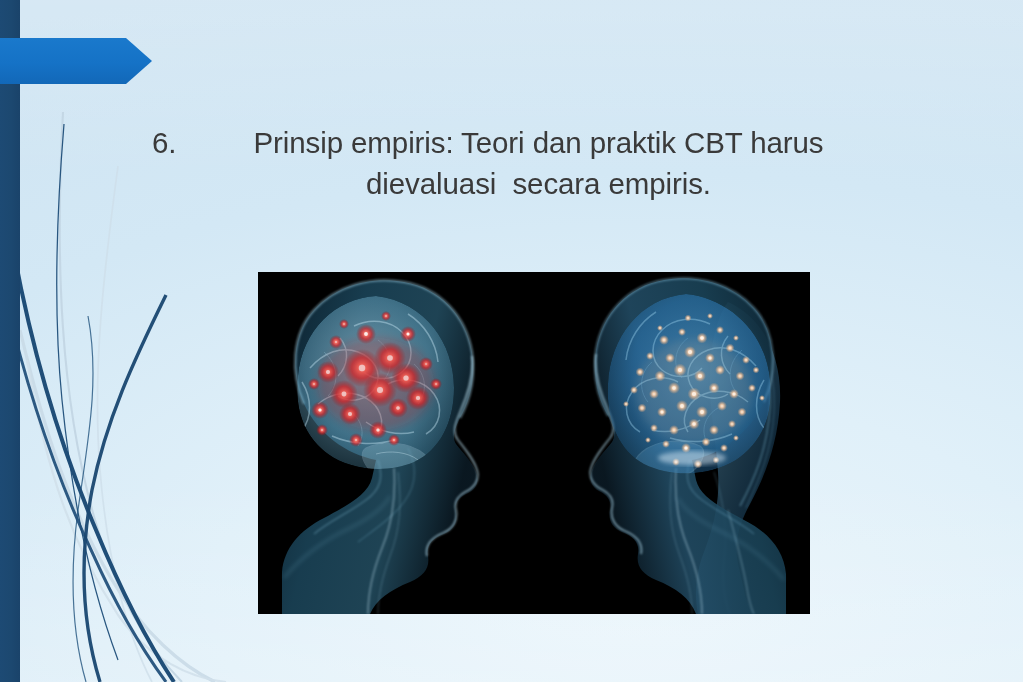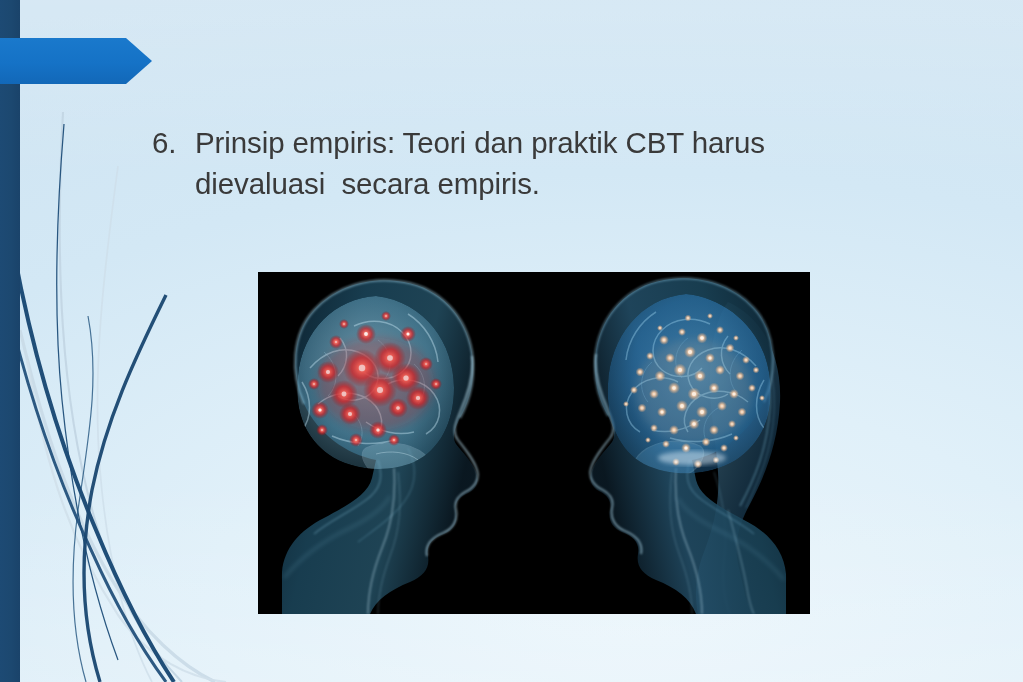--- a/index.html
+++ b/index.html
@@ -81,20 +81,21 @@
     align-items: flex-start;
   }
   .body-text .marker {
     flex: 0 0 auto;
     width: 43px;
     white-space: pre;
   }
   .body-text .para {
     flex: 1 1 auto;
     white-space: pre-wrap;
+    text-align: center;
   }
 
   
   .picture-frame {
     position: absolute;
     left: 258px;
     top: 272px;
     width: 552px;
     height: 342px;
     z-index: 9;

